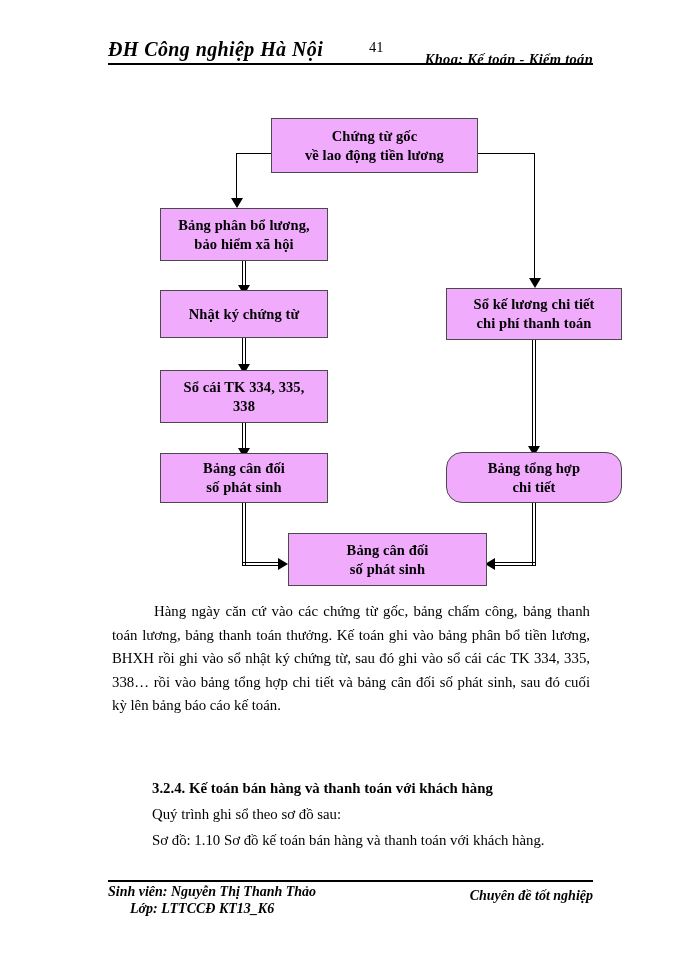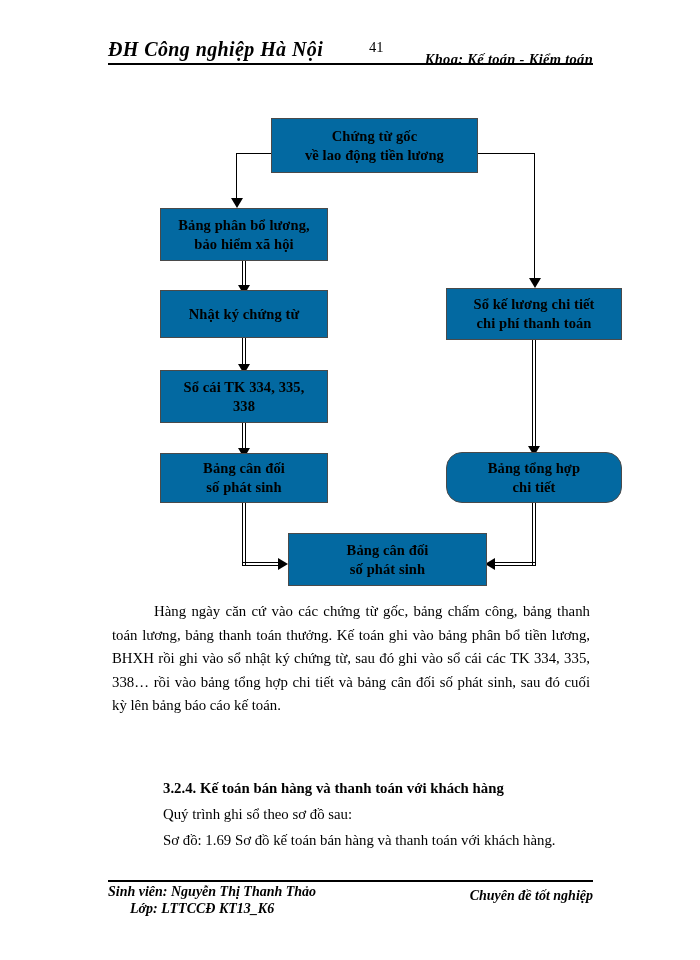--- a/index.html
+++ b/index.html
@@ -65,21 +65,21 @@
     position: absolute;
     left: 0;
     top: 0;
     width: 700px;
     height: 600px;
   }
   .node {
     position: absolute;
     border: 1.3px solid #4a4a4a;
     box-sizing: border-box;
-    background: #0369a1;
+    background: #f0abfc;
     display: flex;
     align-items: center;
     justify-content: center;
     text-align: center;
     font-weight: bold;
     font-size: 14.5px;
     line-height: 1.28;
     letter-spacing: 0.1px;
     z-index: 3;
   }
@@ -153,21 +153,20 @@
     width: 478px;
     text-indent: 42px;
   }
   #section {
     position: absolute;
     left: 152px;
     top: 775px;
     width: 450px;
     font-size: 14.8px;
     line-height: 26px;
-    margin-left: 11px;
   }
   #section .s-head { font-weight: bold; }
   #section .s-line { white-space: nowrap; }
 
   
   #footer-rule {
     position: absolute;
     left: 108px;
     top: 880px;
     width: 485px;
@@ -296,21 +295,21 @@
       </span>
     </div>
 
   </div>
 
   <div class="para" id="para-main">Hàng ngày căn cứ vào các chứng từ gốc, bảng chấm công, bảng thanh toán lương, bảng thanh toán thưởng. Kế toán ghi vào bảng phân bổ tiền lương, BHXH rồi ghi vào sổ nhật ký chứng từ, sau đó ghi vào sổ cái các TK 334, 335, 338… rồi vào bảng tổng hợp chi tiết và bảng cân đối số phát sinh, sau đó cuối kỳ lên bảng báo cáo kế toán.</div>
 
   <div id="section">
     <div class="s-head s-line">3.2.4. Kế toán bán hàng và thanh toán với khách hàng</div>
     <div class="s-line">Quý trình ghi sổ theo sơ đồ sau:</div>
-    <div class="s-line">Sơ đồ: 1.69 Sơ đồ kế toán bán hàng và thanh toán với khách hàng.</div>
+    <div class="s-line">Sơ đồ: 1.10 Sơ đồ kế toán bán hàng và thanh toán với khách hàng.</div>
   </div>
 
   <div id="footer-rule"></div>
   <div id="footer">
     <div class="f-left">Sinh viên: Nguyễn Thị Thanh Thảo</div>
     <div class="f-class">Lớp: LTTCCĐ KT13_K6</div>
     <div class="f-right">Chuyên đề tốt nghiệp</div>
   </div>
 
 </div>

